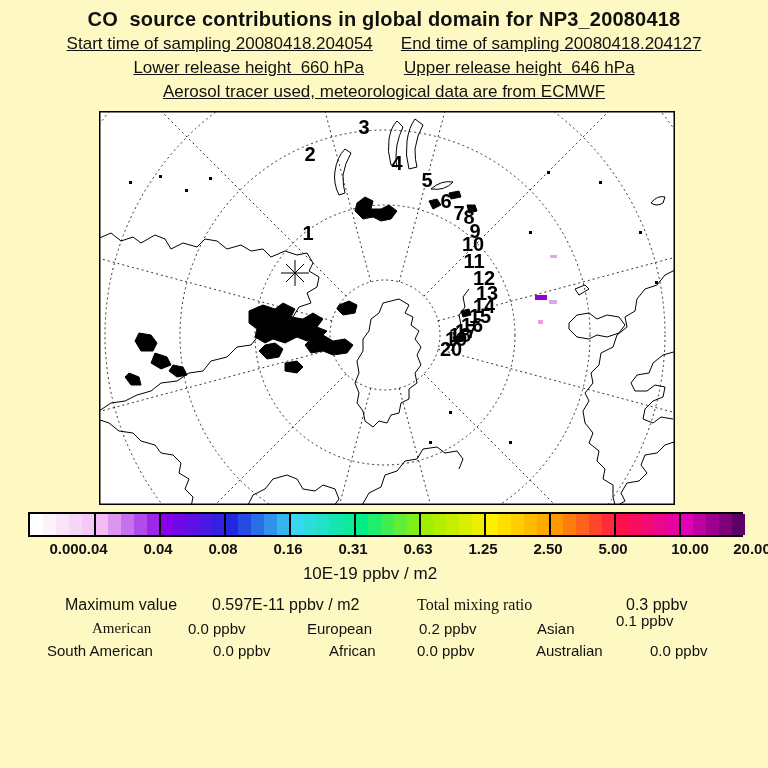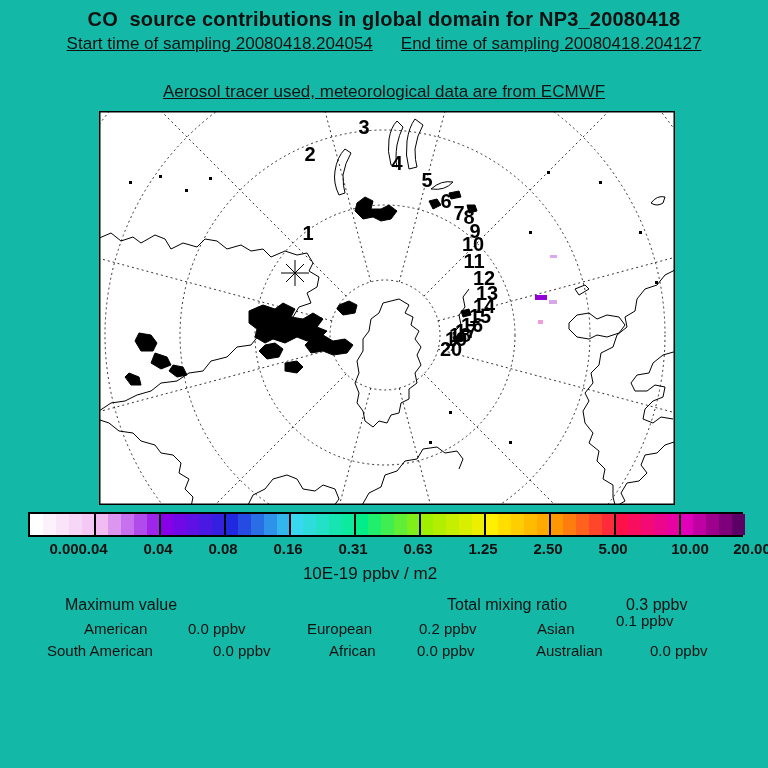--- a/index.html
+++ b/index.html
@@ -1,16 +1,16 @@
 <!DOCTYPE html>
 <html><head>
 <meta charset="utf-8">
 <style>
   html,body{margin:0;padding:0;background:#fff;}
-  .page{position:relative;width:768px;height:768px;background:#14b8a6;overflow:hidden;
+  .page{position:relative;width:768px;height:768px;background:#fef9c3;overflow:hidden;
         font-family:"Liberation Sans",sans-serif;color:#111;}
   .hdr{position:absolute;left:0;width:768px;text-align:center;white-space:pre;}
   .title{top:8px;font-size:20px;font-weight:bold;letter-spacing:0.2px;}
   .sub{font-size:17px;text-decoration:underline;}
   .l2{top:34px;}
   .l3{top:58px;}
   .l4{top:82px;}
   .hgap28{display:inline-block;width:28px;}
   .hgap40{display:inline-block;width:40px;}
   .mapwrap{position:absolute;left:99px;top:111px;width:576px;height:394px;}
@@ -25,20 +25,21 @@
   .stat{position:absolute;font-size:16px;white-space:pre;}
   .stat.sm{font-size:15px;}
 </style>
 </head>
 <body>
 
 <div class="page">
 
   <div class="hdr title">CO  source contributions in global domain for NP3_20080418</div>
   <div class="hdr sub l2"><span>Start time of sampling 20080418.204054</span><span class="hgap28"></span><span>End time of sampling 20080418.204127</span></div>
+  <div class="hdr sub l3"><span>Lower release height  660 hPa</span><span class="hgap40"></span><span>Upper release height  646 hPa</span></div>
   <div class="hdr sub l4">Aerosol tracer used, meteorological data are from ECMWF</div>
 
   <div class="mapwrap">
     <svg id="mapsvg" width="576" height="394" viewBox="0 0 576 394">
       <rect x="0.75" y="0.75" width="574.5" height="392.5" fill="#fff" stroke="#000" stroke-width="1.5"></rect>
       <g id="graticule" stroke="#000" stroke-width="0.8" fill="none" stroke-dasharray="2 3">
           <circle cx="286" cy="224" r="55"></circle>
           <circle cx="286" cy="224" r="130"></circle>
           <circle cx="286" cy="224" r="205"></circle>
           <circle cx="286" cy="224" r="280"></circle>
@@ -229,24 +230,25 @@
       <span class="cb-tick" style="left: 418px;">0.63</span>
       <span class="cb-tick" style="left: 483px;">1.25</span>
       <span class="cb-tick" style="left: 548px;">2.50</span>
       <span class="cb-tick" style="left: 613px;">5.00</span>
       <span class="cb-tick" style="left: 690px;">10.00</span>
       <span class="cb-tick" style="left: 752px;">20.00</span>
     </div>
   <div class="cb-unit">10E-19 ppbv / m2</div>
 
   <span class="stat" style="left:65px;top:596px;">Maximum value</span>
-  <span class="stat" style="left:447px;top:596px;">Total mixing ratio</span>
+  <span class="stat" style="left:212px;top:596px;">0.597E-11 ppbv / m2</span>
+  <span class="stat" style="left:417px;top:596px;font-family:Liberation Serif, serif;">Total mixing ratio</span>
   <span class="stat" style="left:626px;top:596px;">0.3 ppbv</span>
 
-  <span class="stat sm" style="left:84px;top:620px;">American</span>
+  <span class="stat sm" style="left:92px;top:620px;font-family:Liberation Serif, serif;">American</span>
   <span class="stat sm" style="left:188px;top:620px;">0.0 ppbv</span>
   <span class="stat sm" style="left:307px;top:620px;">European</span>
   <span class="stat sm" style="left:419px;top:620px;">0.2 ppbv</span>
   <span class="stat sm" style="left:537px;top:620px;">Asian</span>
   <span class="stat sm" style="left:616px;top:604px;margin-top:8px;">0.1 ppbv</span>
 
   <span class="stat sm" style="left:47px;top:642px;">South American</span>
   <span class="stat sm" style="left:213px;top:642px;">0.0 ppbv</span>
   <span class="stat sm" style="left:329px;top:642px;">African</span>
   <span class="stat sm" style="left:417px;top:642px;">0.0 ppbv</span>

